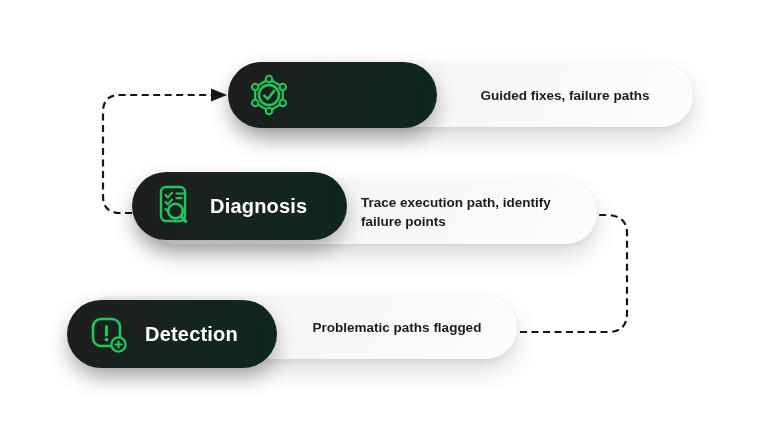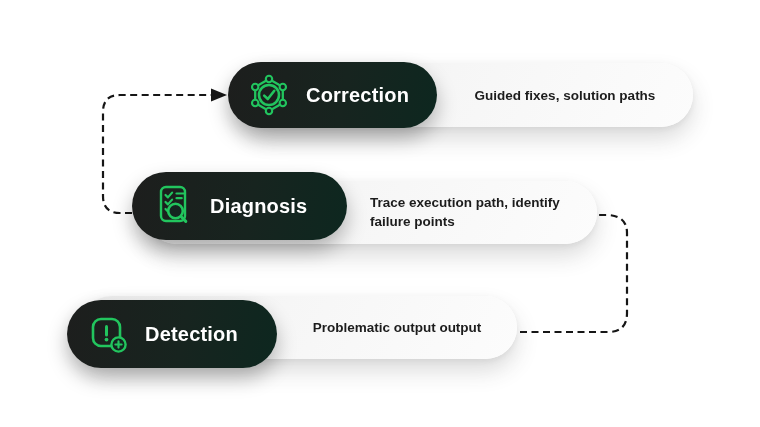--- a/index.html
+++ b/index.html
@@ -37,72 +37,71 @@
   }
   .desc.center{justify-content:center;text-align:center;}
 
   
   .pl-1{left:240px;top:63px;width:453px;height:64px;}
   .pd-1{left:228px;top:62px;width:209px;height:66px;}
   .ds-1{left:437px;top:63px;width:256px;height:64px;}
   
   .pl-2{left:145px;top:181px;width:452px;height:63px;}
   .pd-2{left:132px;top:172px;width:215px;height:68px;}
-  .ds-2{left:370px;top:178px;width:212px;height:68px;text-align:left;}
+  .ds-2{left:361px;top:178px;width:212px;height:68px;text-align:left;}
   
   .pl-3{left:80px;top:296px;width:437px;height:63px;}
   .pd-3{left:67px;top:293px;width:210px;height:68px;margin-top:7px;}
   .ds-3{left:277px;top:293px;width:240px;height:68px;}
 </style>
 </head>
 <body>
 
 <div class="canvas">
 
   <svg class="connectors" viewBox="0 0 760 427">
     <path class="dash" d="M132 213 H120 Q103 213 103 196 V112 Q103 95 120 95 H211"></path>
     <polygon class="arrowhead" points="211,88.5 227,95 211,101.5"></polygon>
     <path class="dash" d="M520 332 H608 Q627 332 627 313 V233 Q627 216 608 215 H597"></path>
   </svg>
 
   <div class="pill-light pl-1"></div>
-  <div class="desc center ds-1">Guided fixes, solution paths</div>
+  <div class="desc center ds-1">Guided fixes, failure paths</div>
   <div class="pill-dark pd-1">
     <svg class="step-icon" viewBox="0 0 52 52" fill="none" stroke="currentColor" stroke-linecap="round" stroke-linejoin="round">
       <path d="M26 10 L39.8 18 V34 L26 42 L12.2 34 V18 Z" stroke-width="2.3"></path>
       <circle cx="26" cy="26" r="10" stroke-width="2.6"></circle>
       <path d="M21.2 26.6 L24.8 30 L31.3 21.8" stroke-width="2.6"></path>
       <circle cx="26" cy="10" r="3.2" fill="#152420" stroke-width="2.1"></circle>
       <circle cx="39.8" cy="18" r="3.2" fill="#152420" stroke-width="2.1"></circle>
       <circle cx="39.8" cy="34" r="3.2" fill="#152420" stroke-width="2.1"></circle>
       <circle cx="26" cy="42" r="3.2" fill="#152420" stroke-width="2.1"></circle>
       <circle cx="12.2" cy="34" r="3.2" fill="#152420" stroke-width="2.1"></circle>
       <circle cx="12.2" cy="18" r="3.2" fill="#152420" stroke-width="2.1"></circle>
     </svg>
-    <span class="title">Correction</span>
   </div>
 
   <div class="pill-light pl-2"></div>
   <div class="desc ds-2">Trace execution path, identify failure points</div>
   <div class="pill-dark pd-2">
     <svg class="step-icon" viewBox="0 0 52 52" fill="none" stroke="currentColor" stroke-linecap="round" stroke-linejoin="round">
       <rect x="14" y="7" width="24" height="34" rx="5" stroke-width="2.4"></rect>
       <path d="M18.5 15 l2.4 2.4 l4.2-4.8" stroke-width="2.2"></path>
       <path d="M18.5 22 l2.4 2.4 l4.2-4.8" stroke-width="2.2"></path>
       <path d="M18.5 29 l2.4 2.4 l4.2-4.8" stroke-width="2.2"></path>
       <path d="M29.5 13.5 h7.5" stroke-width="2.2"></path>
       <path d="M29.5 18.2 h5.2" stroke-width="2.2"></path>
       <circle cx="28.5" cy="31" r="7.3" fill="#152420" stroke-width="2.6"></circle>
       <path d="M34 36.5 L38.8 41.4" stroke-width="3"></path>
     </svg>
     <span class="title">Diagnosis</span>
   </div>
 
   <div class="pill-light pl-3"></div>
-  <div class="desc center ds-3">Problematic output output</div>
+  <div class="desc center ds-3">Problematic paths flagged</div>
   <div class="pill-dark pd-3">
     <svg class="step-icon" viewBox="0 0 52 52" fill="none" stroke="currentColor" stroke-linecap="round" stroke-linejoin="round">
       <rect x="11" y="11" width="27" height="27" rx="8" stroke-width="2.6"></rect>
       <path d="M24.5 18.5 V27" stroke-width="3"></path>
       <circle cx="24.5" cy="31.6" r="1.9" fill="currentColor" stroke="none"></circle>
       <circle cx="36.5" cy="36.5" r="7.1" fill="#152420" stroke-width="2.4"></circle>
       <path d="M36.5 33.4 V39.6 M33.4 36.5 H39.6" stroke-width="2.2"></path>
     </svg>
     <span class="title">Detection</span>
   </div>

